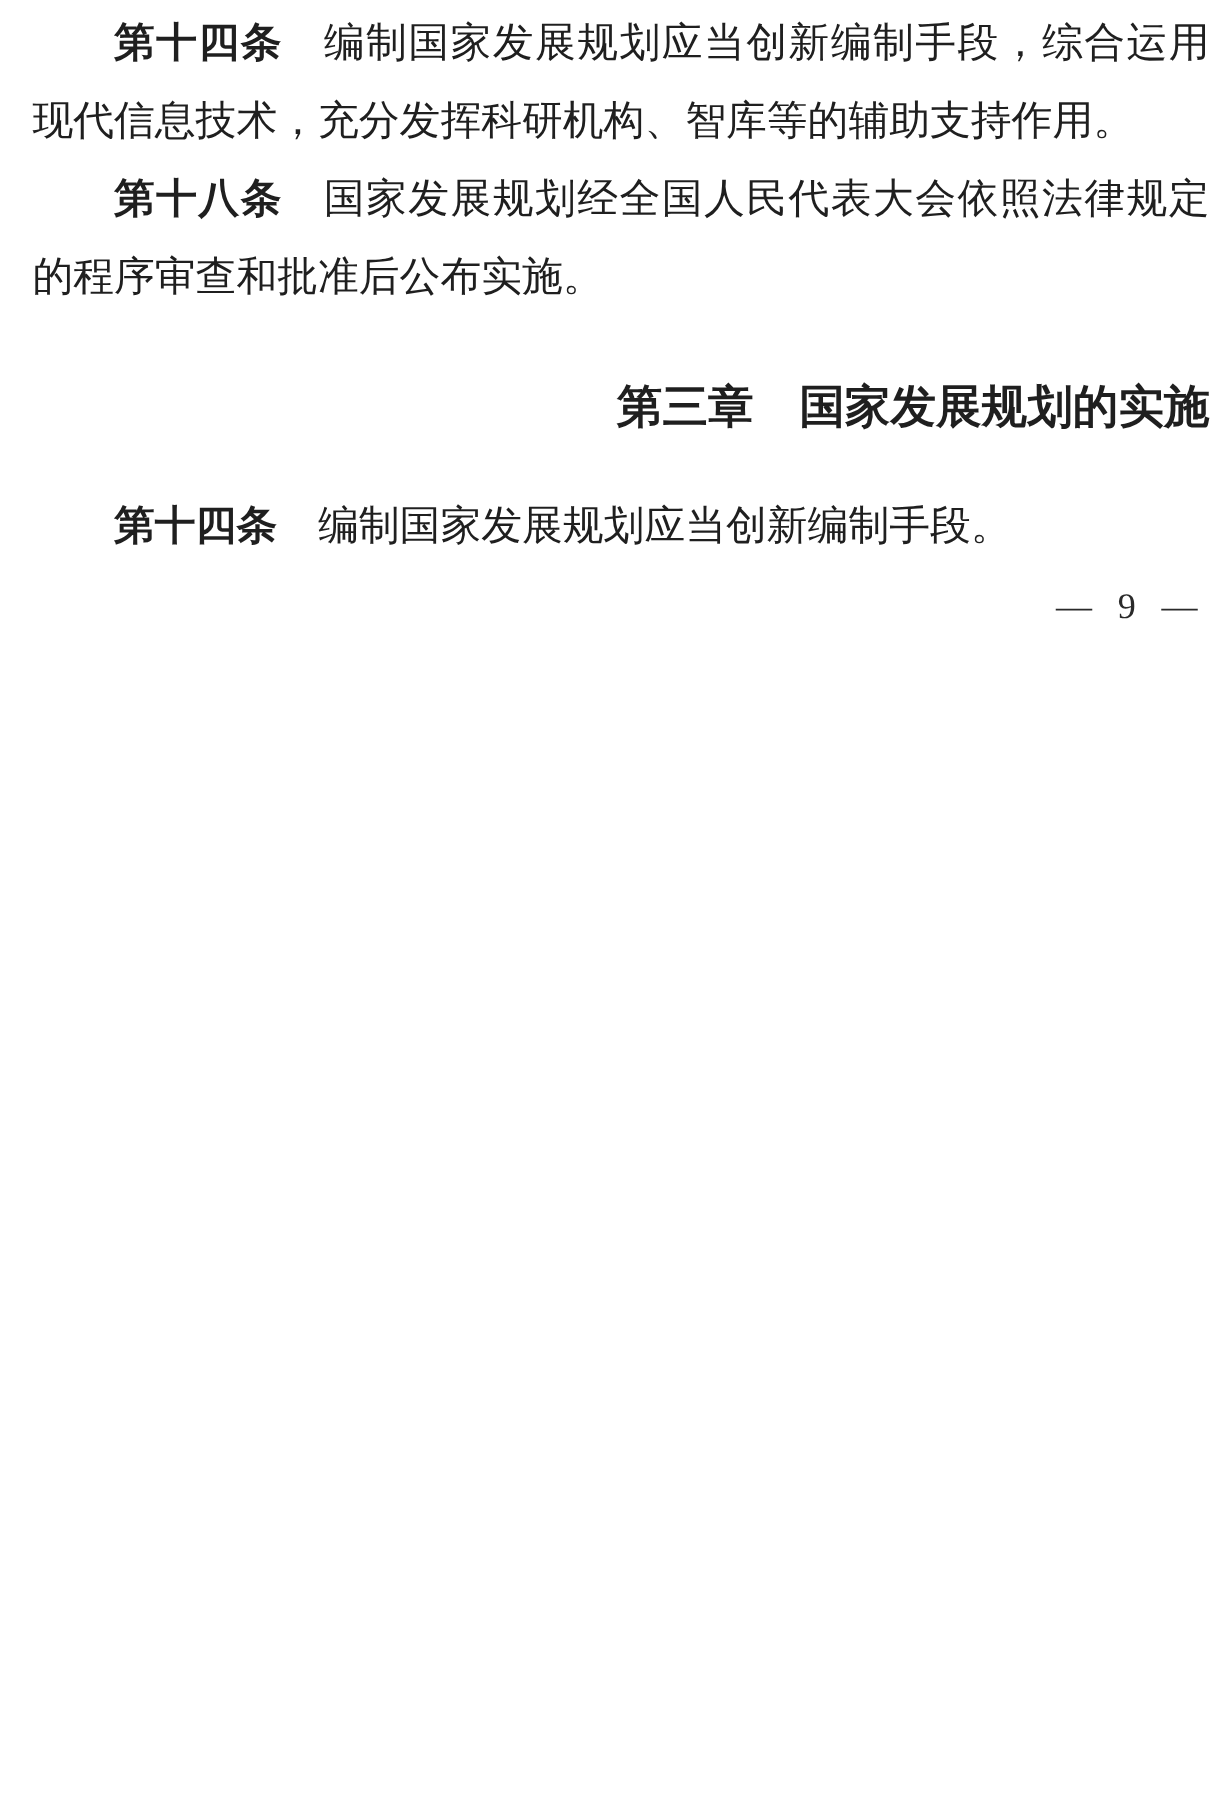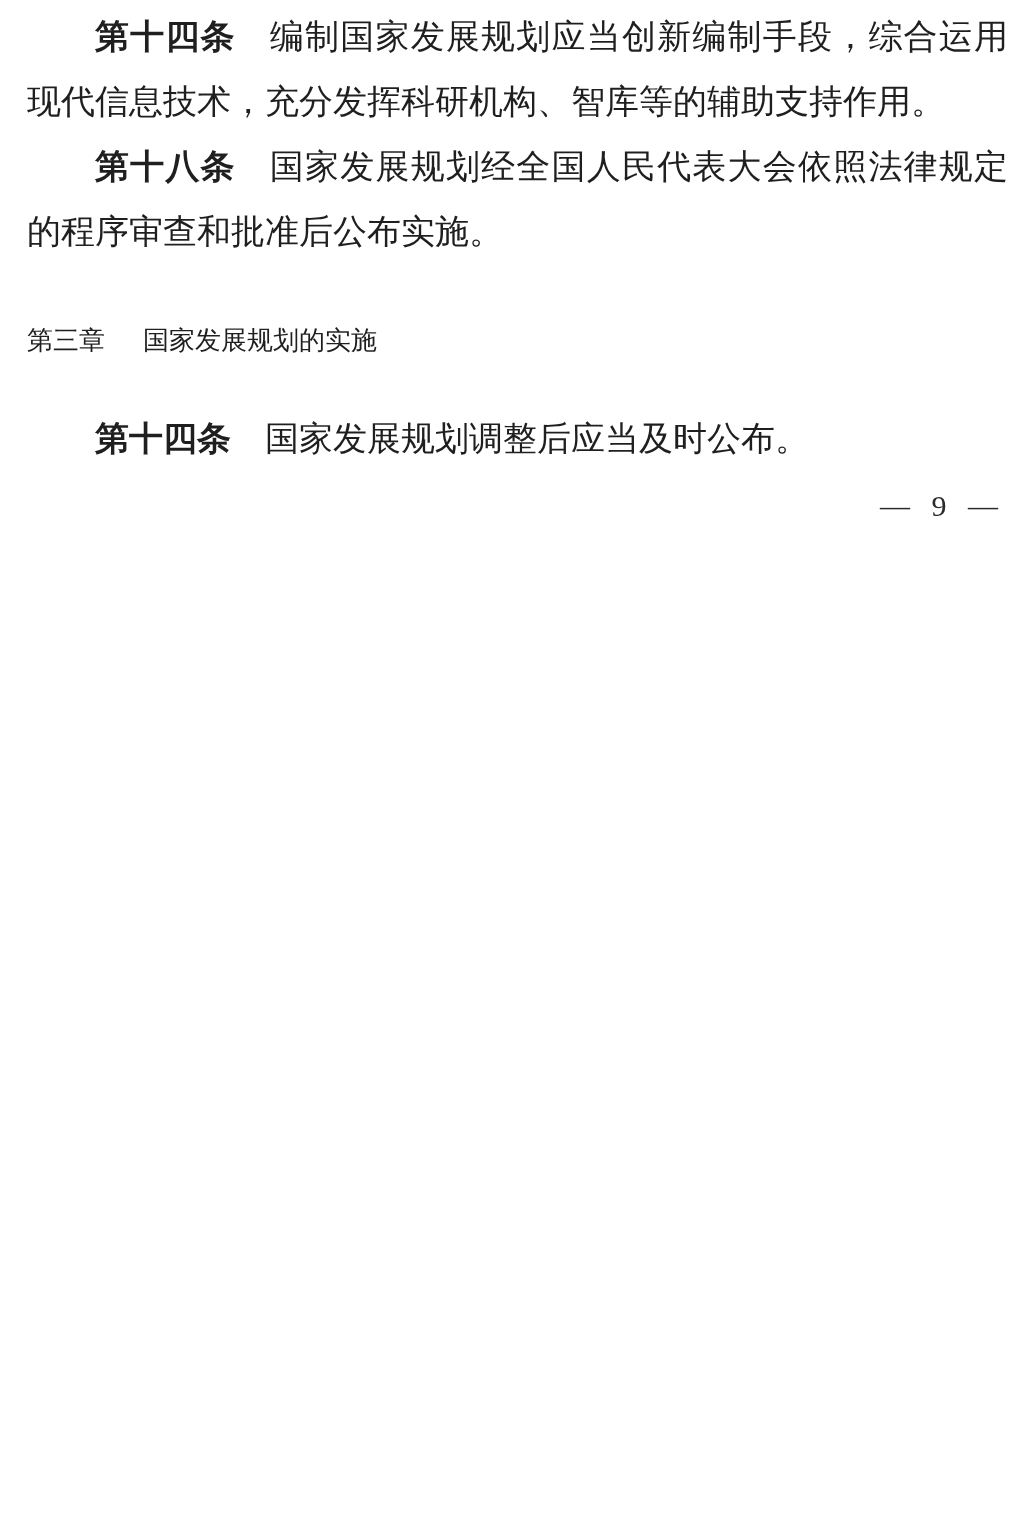--- a/index.html
+++ b/index.html
@@ -24,24 +24,24 @@
     margin: 0;
     text-align: justify;
     text-indent: 68px; 
   }
   .art-num {
     font-weight: 700;
     margin-right: 34px; 
   }
   .chapter {
     margin: 44px 0 33px 0;
-    font-size: 26px;
+    font-size: 38px;
     line-height: 65px;
-    font-weight: 400;
-    text-align: left;
+    font-weight: 700;
+    text-align: right;
     text-indent: 0;
   }
   .chapter-num {
     margin-right: 38px; 
   }
   .footer {
     margin-top: 15px;
     line-height: 40px;
     font-size: 30px;
     text-align: right;
@@ -60,17 +60,17 @@
 
 
 
 
   <p class="para"><span class="art-num">第十八条</span><span>国家发展规划经全国人民代表大会依照法律规定的程序审查和批准后公布实施。</span></p>
 
 
 
   <h2 class="chapter"><span class="chapter-num">第三章</span><span>国家发展规划的实施</span></h2>
 
-  <p class="para"><span class="art-num">第十四条</span><span>国家发展规划调整后应当及时公布。</span></p>
+  <p class="para"><span class="art-num">第十四条</span><span>编制国家发展规划应当创新编制手段。</span></p>
 
   <div class="footer"><span>— 9 —</span></div>
 
 </div>
 
 </body></html>

